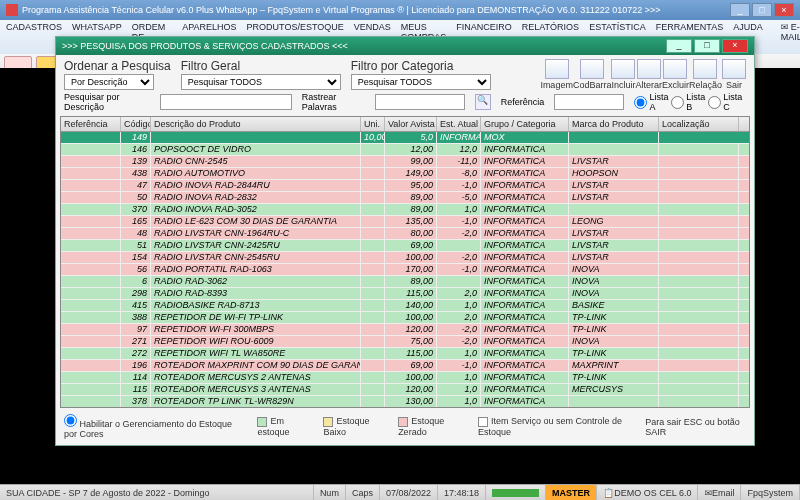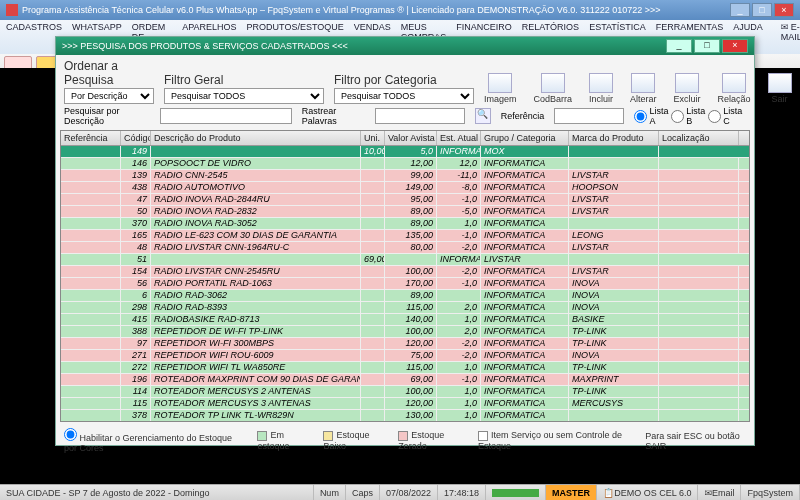--- a/index.html
+++ b/index.html
@@ -18,21 +18,21 @@
 .sub-win { position:absolute; top:36px; left:55px; width:700px; height:410px; background:#f4f4f4; border:1px solid #7a9; box-shadow:2px 2px 6px rgba(0,0,0,.3); }
 .sub-title { background: linear-gradient(#2aa37a,#1b7f5a); color:#fff; font-size:10px; padding:2px 6px; display:flex; align-items:center; }
 .sub-title .wc { margin-left:auto; display:flex; gap:2px; }
 .sub-title .wc span { width:26px; height:14px; background:#cfe; color:#000; text-align:center; border:1px solid #5a8; }
 .sub-title .wc span.x{ background:#d33; color:#fff; }
 
 .filters { display:flex; gap:10px; padding:4px 8px 0 8px; align-items:flex-end; }
 .fblock { display:flex; flex-direction:column; gap:1px; }
 .fblock label { font-size:12px; color:#333; }
 .fblock select, .fblock input[type=text] { height:16px; font-size:9px; border:1px solid #999; padding:0 2px; background:#fff; }
-.tbicons { margin-left:auto; display:flex; gap:17px; align-items:flex-end; }
+.tbicons { margin-left:auto; display:flex; gap:0; align-items:flex-end; }
 .tbi { display:flex; flex-direction:column; align-items:center; font-size:7.5px; color:#333; }
 .tbi .ic { width:24px; height:20px; border:1px solid #aac; background:linear-gradient(#fff,#dde8f5); margin-bottom:1px; }
 
 .filters2 { display:flex; gap:10px; padding:2px 8px 4px 8px; align-items:center; }
 .filters2 input[type=text]{ height:16px; border:1px solid #999; font-size:9px; padding:0 2px; }
 .radios { display:flex; align-items:flex-end; margin-left:auto; font-size:8.5px; }
 .radios label { display:flex; align-items:center; gap:2px; }
 
 .grid { margin:0 4px; border:1px solid #888; height:292px; overflow:hidden; background:#fff; }
 .grid-head, .grid-row { display:grid; grid-template-columns: 60px 30px 210px 24px 52px 44px 88px 90px 80px; font-size:8.5px; }
@@ -279,20 +279,21 @@
           <div></div>
           <div class="num">80,00</div>
           <div class="num">-2,0</div>
           <div>INFORMATICA</div>
           <div>LIVSTAR</div>
           <div></div>
         </div>
         <div class="grid-row r-green">
           <div></div>
           <div class="num">51</div>
+          <div>RADIO LIVSTAR CNN-2425RU</div>
           <div></div>
           <div class="num">69,00</div>
           <div class="num"></div>
           <div>INFORMATICA</div>
           <div>LIVSTAR</div>
           <div></div>
         </div>
         <div class="grid-row r-pink">
           <div></div>
           <div class="num">154</div>

